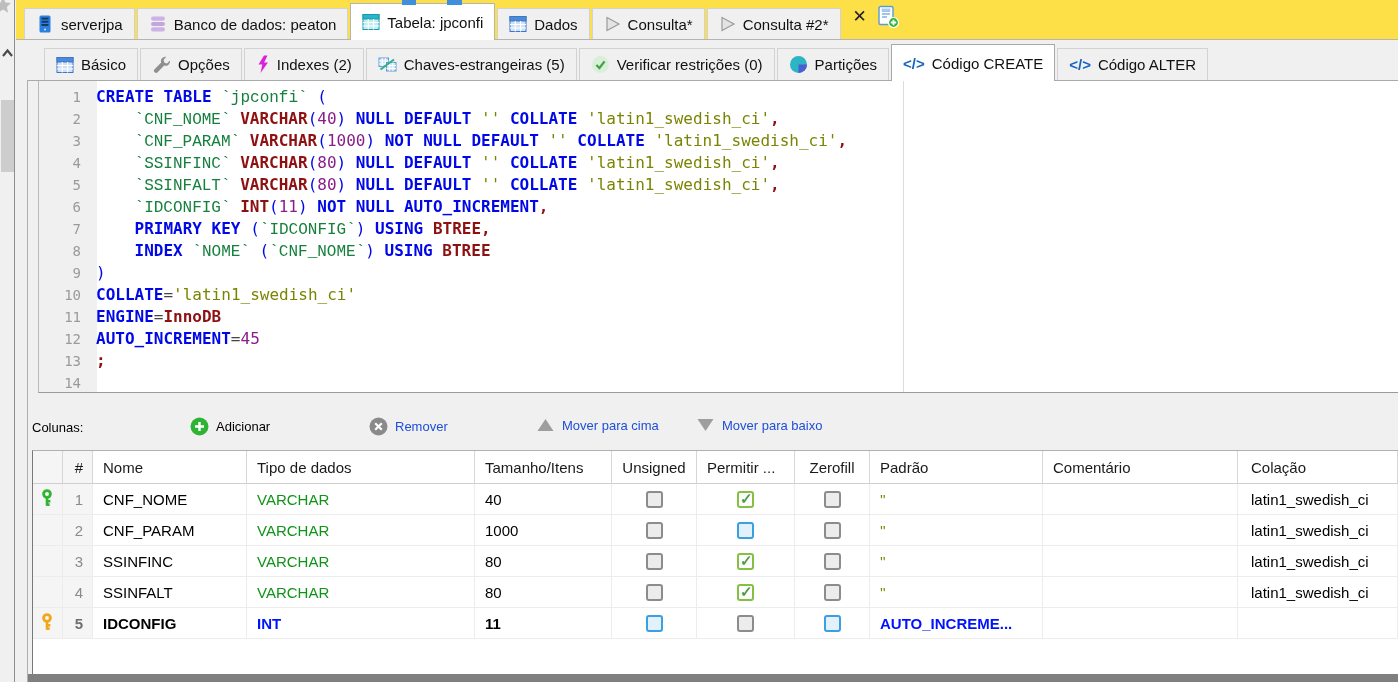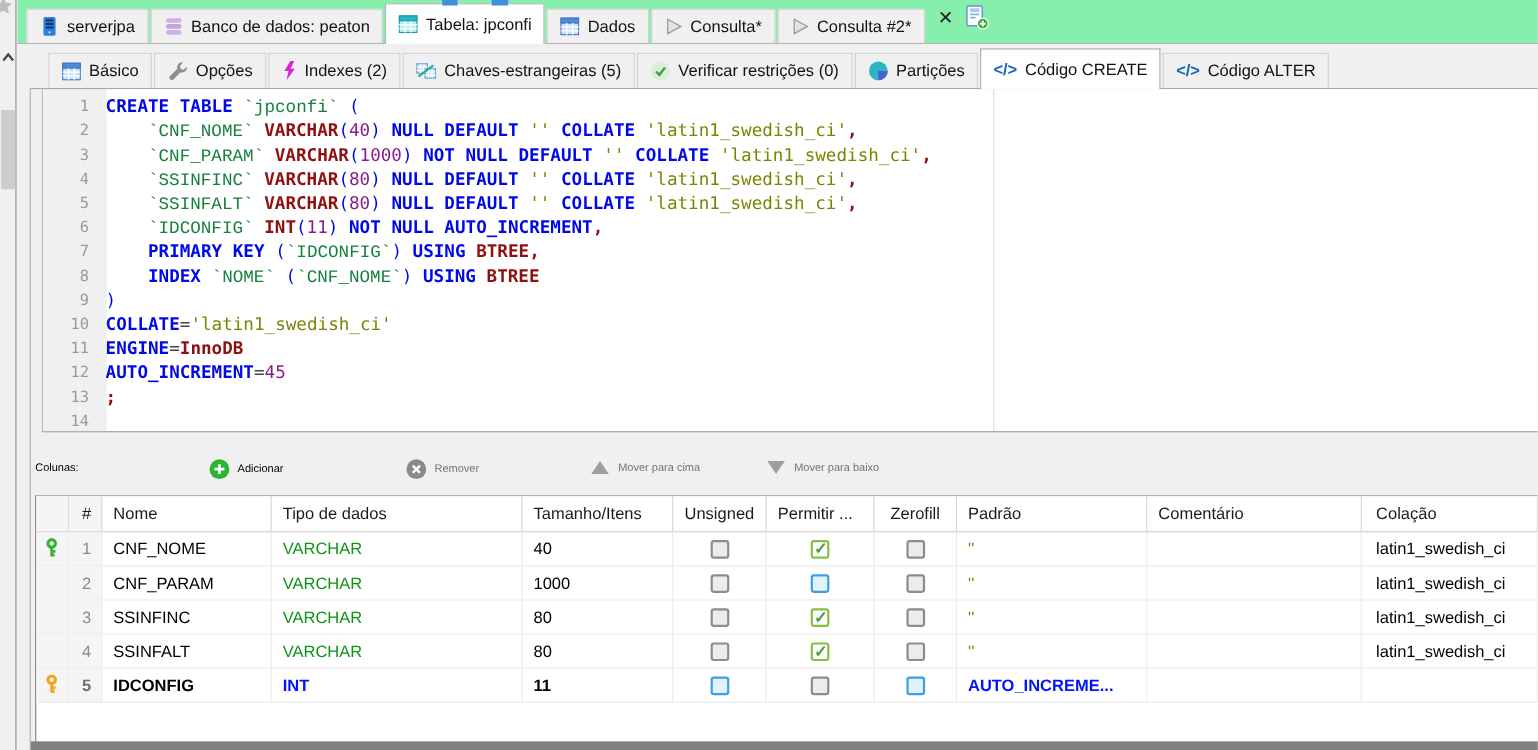--- a/index.html
+++ b/index.html
@@ -18,21 +18,21 @@
   .left-strip .chev { position:absolute; left:1px; top:44px; cursor:pointer; }
   .left-strip .thumb { position:absolute; left:1px; top:100px; width:13px; height:72px; background:#cdcdcd; }
 
   .sliver { position:absolute; top:0; height:5px; background:#3f8fdc; z-index:6; }
   .sliver.s1 { left:402px; width:14px; }
   .sliver.s2 { left:447px; width:15px; }
 
   .page-left-border { position:absolute; left:27px; top:80px; width:1px; height:602px; background:#aeaeae; }
 
   
-  .tabbar { position:absolute; display:flex; align-items:flex-end; background:#86efac; }
+  .tabbar { position:absolute; display:flex; align-items:flex-end; background:#fde047; }
   #tabbar1 { left:16px; top:0; width:1382px; height:40px; border-bottom:1px solid #b4b4b4; padding-left:8px; }
   #tabbar2 { left:28px; top:44px; width:1370px; height:37px; border-bottom:1px solid #a9a9a9; background:transparent; z-index:2;padding-left:16px; }
   .tab { height:31px; display:flex; align-items:center; gap:7px; padding:0 11px; background:#f0f0f0;
          border:1px solid #d2d2d2; border-bottom:none; font-size:15px; color:#111; white-space:nowrap; cursor:pointer; }
   .tab + .tab { margin-left:2px; }
   #tabbar1 .tab.active { height:37px; background:#fff; border-color:#b4b4b4; margin-bottom:-1px; z-index:3; }
   #tabbar2 .tab { height:32px; }
   #tabbar2 .tab.active { height:37px; background:#fff; border-color:#a9a9a9; margin-bottom:-1px; z-index:3; }
   .ticon { display:flex; align-items:center; }
   .close-x { font-size:17px; color:#222; padding:0 9px 6px 12px; cursor:pointer; align-self:center; }
@@ -53,24 +53,24 @@
   .p { color:#0008e8; }                    
   .t { color:#8e1010; font-weight:700; }   
   .m { color:#8e1010; font-weight:700; }   
   .i { color:#15803d;font-family:Liberation Mono, monospace; }                    
   .s { color:#7b8400; }                    
   .n { color:#8a1d8a; }                    
   .o { color:#444; }                       
   .d { color:#000; }
 
   
-  #colunas-bar { position:absolute; left:32px; top:412px; right:0; height:34px; font-size:10px; color:#000; }
+  #colunas-bar { position:absolute; left:32px; top:412px; right:0; height:34px; font-size:13px; color:#000; }
   #colunas-bar .tb-label { position:absolute; left:0; top:8px; }
   .tbtn { position:absolute; top:5px; display:flex; align-items:center; gap:7px; cursor:pointer; }
-  .tbtn.disabled { color:#737373; cursor:default;justify-content:space-between; }
+  .tbtn.disabled { color:#1d4ed8; cursor:default;justify-content:space-between; }
 
   
   #grid { position:absolute; left:32px; top:450px; width:1366px; height:224px; background:#fff;
           border-left:1px solid #787878; border-top:1px solid #b0b0b0; overflow:hidden; }
   .grow { display:grid; grid-template-columns:30px 30px 154px 228px 137px 85px 98px 75px 173px 195px 1fr; height:31px; }
   .grow.ghead { height:33px; }
   .gc { height:100%; display:flex; align-items:center; border-right:1px solid #ececec; border-bottom:1px solid #ececec;
         overflow:hidden; white-space:nowrap; font-size:15px; }
   .ghead .gc { border-right:1px solid #d6d6d6; border-bottom:1px solid #cfcfcf; color:#1a1a1a; }
   .gc.fixed { background:#f5f5f5; }

